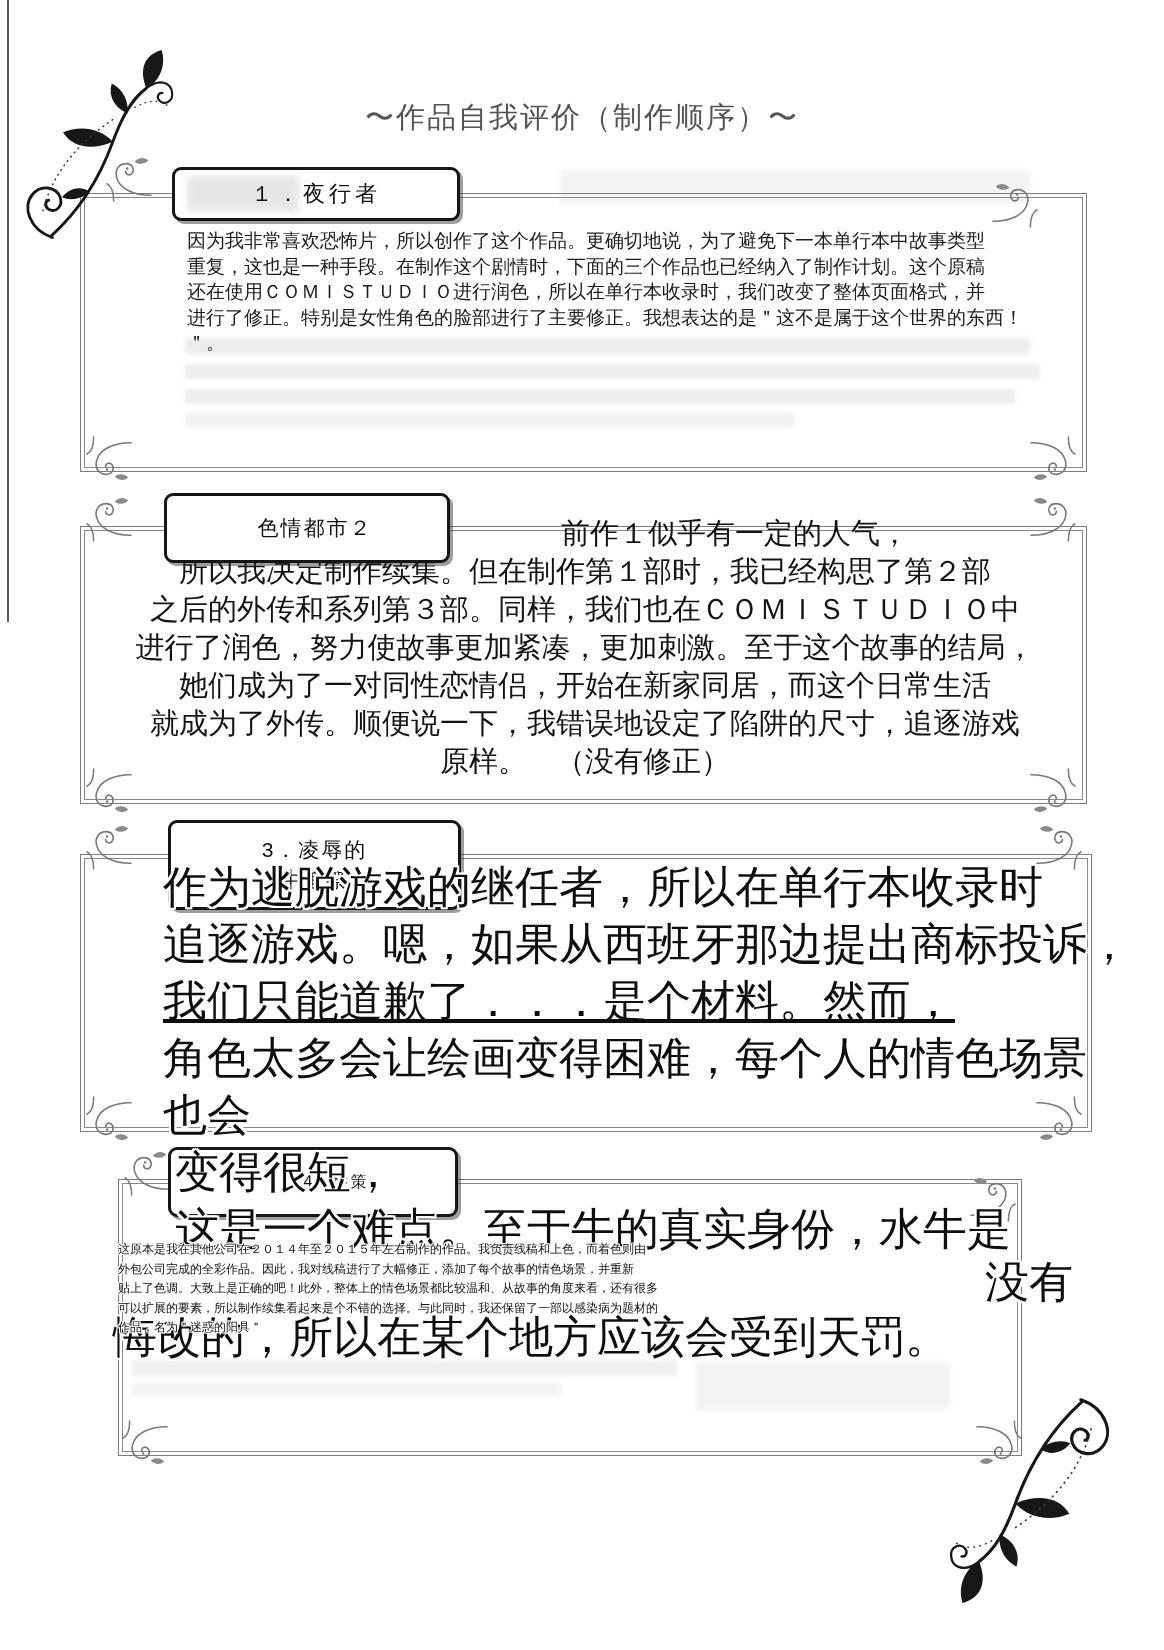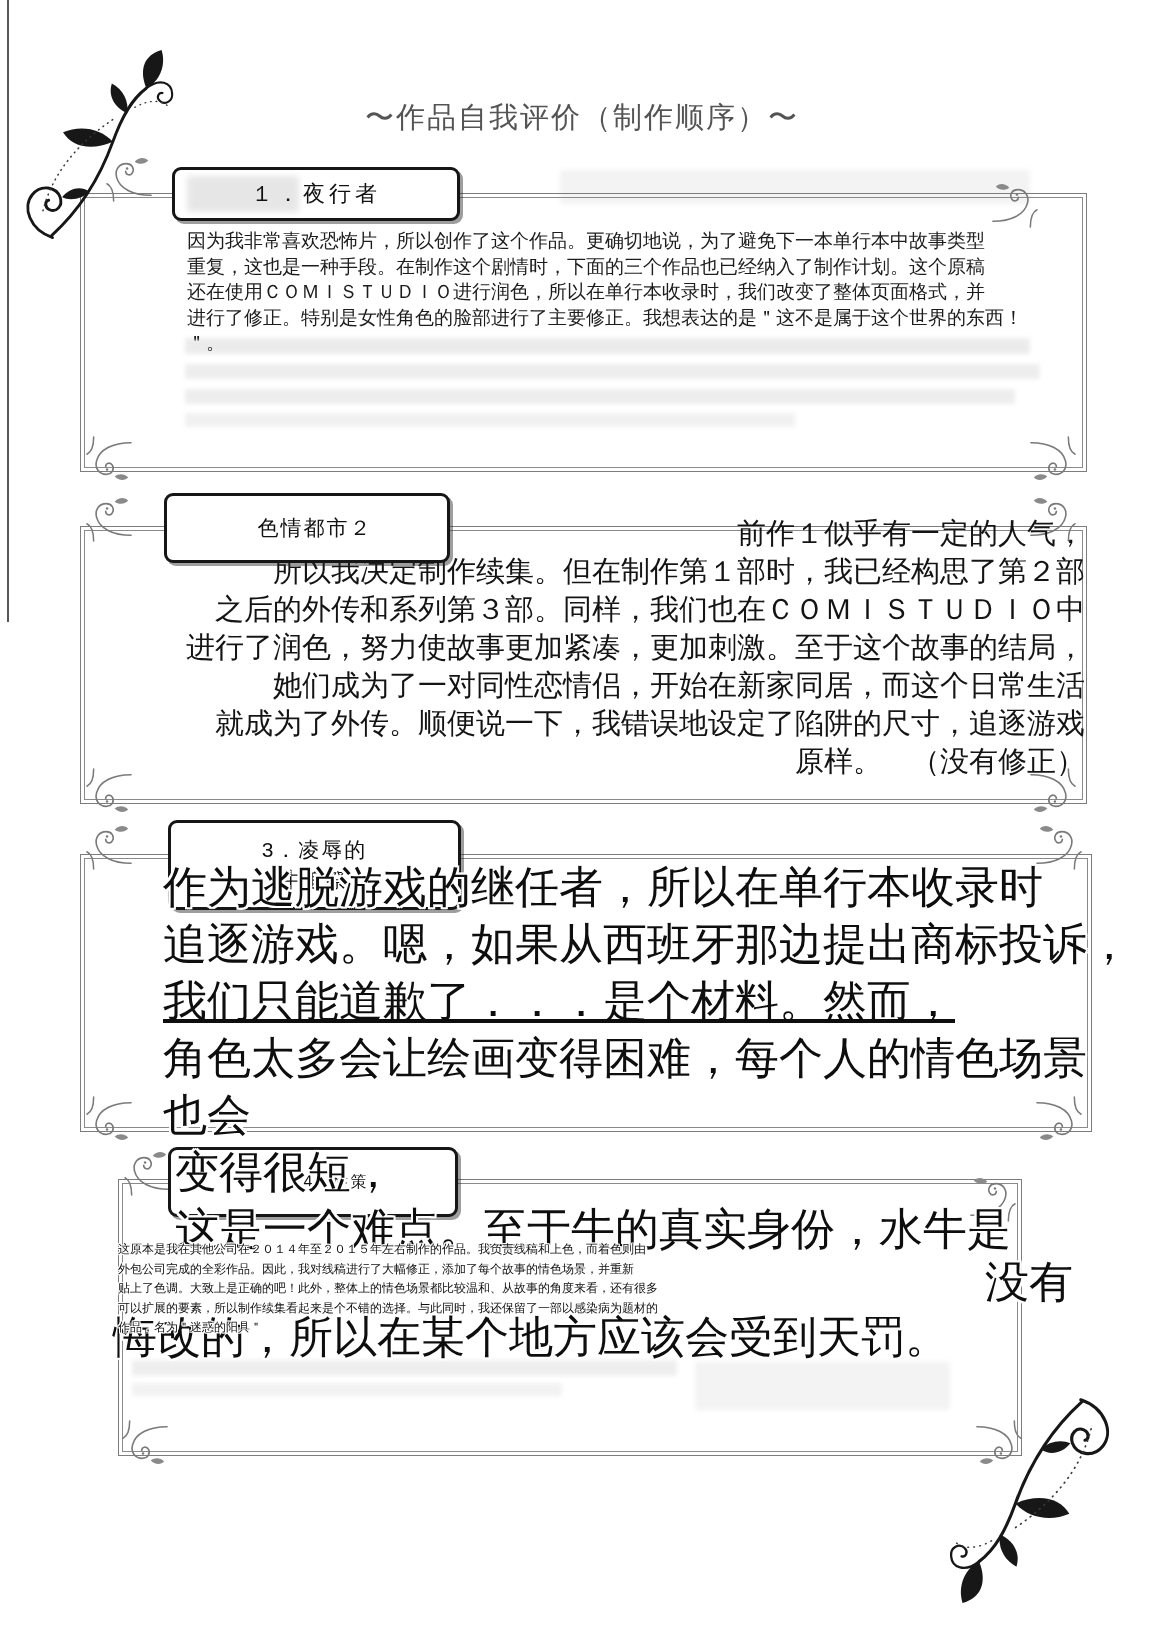--- a/index.html
+++ b/index.html
@@ -50,21 +50,21 @@
 
   
   .ghost{position:absolute;background:#8f8f8f;filter:blur(2px);border-radius:2px;z-index:2;}
   .ghost.inbox{z-index:1;filter:blur(3px);}
 
   
   .s1{position:absolute;left:163px;top:228px;z-index:20;font-size:19px;line-height:25.5px;color:#1c1c1c;margin-left:24px;}
   .s1 .ln{white-space:nowrap;}
 
   
-  .s2{position:absolute;left:85px;top:514px;width:1000px;z-index:20;text-align:right;
+  .s2{position:absolute;left:85px;top:514px;width:1000px;z-index:20;text-align:center;
       font-size:29px;line-height:38px;color:#141414;}
   .s2 .ln{white-space:nowrap;}
   .s2 .ln.first{padding-left:300px;}
 
   
   .big{
     position:absolute;z-index:40;font-size:44px;font-weight:500;color:#0e0e0e;white-space:nowrap;
     text-shadow:-2px -2px 0 #fff,2px -2px 0 #fff,-2px 2px 0 #fff,2px 2px 0 #fff,
                 0 -2px 0 #fff,0 2px 0 #fff,-2px 0 0 #fff,2px 0 0 #fff;
   }

